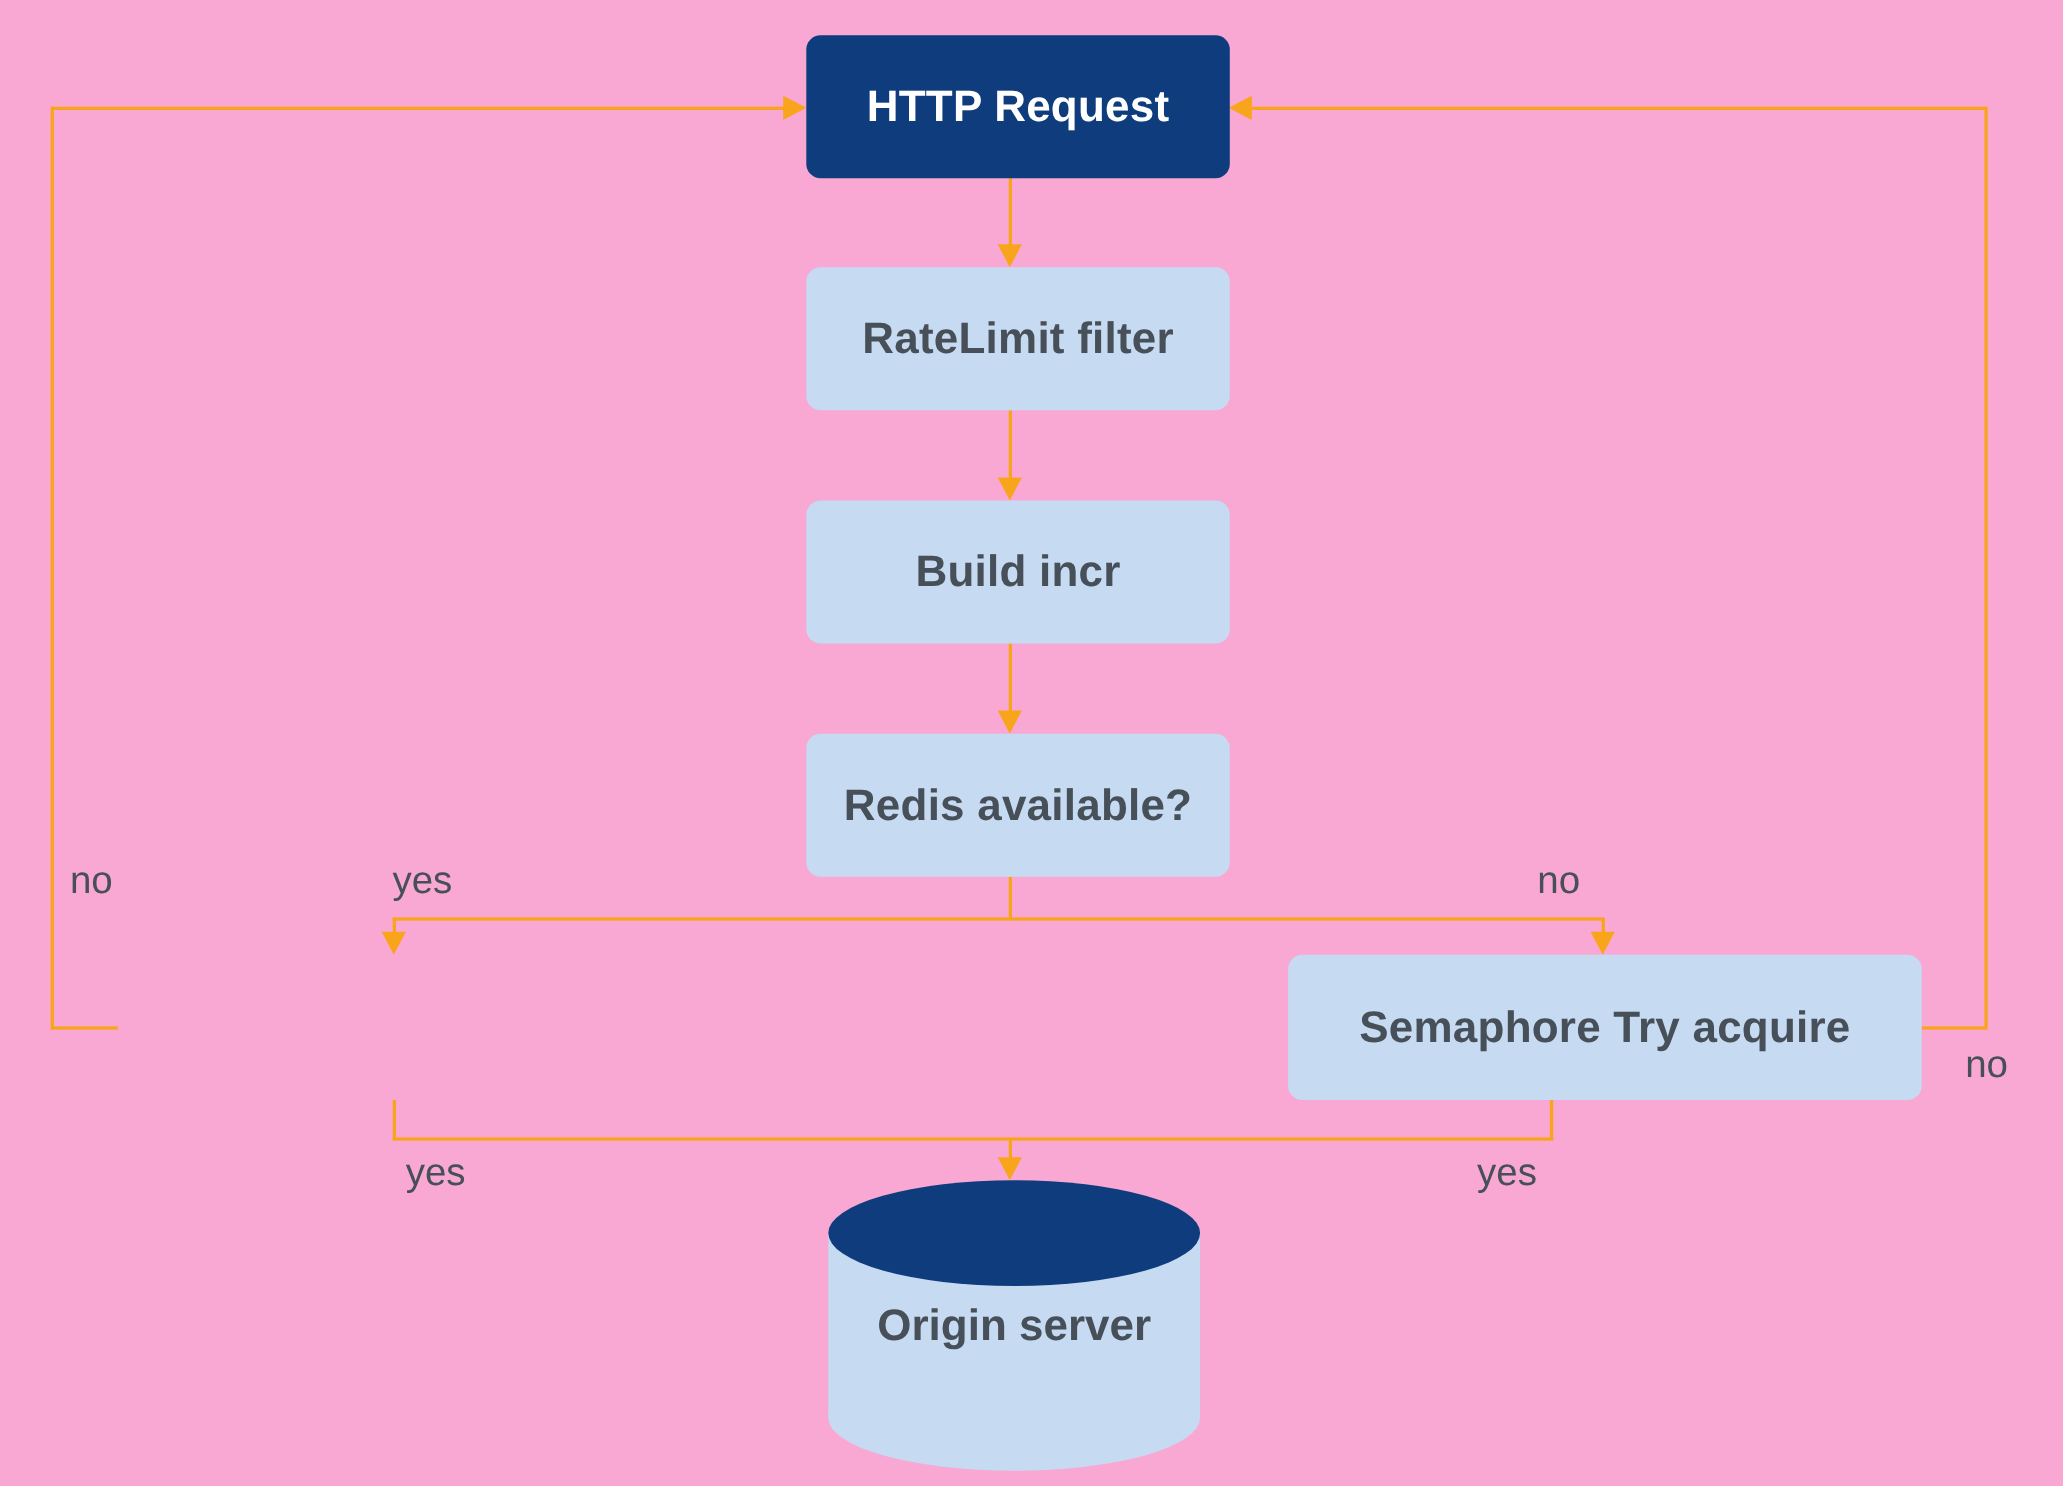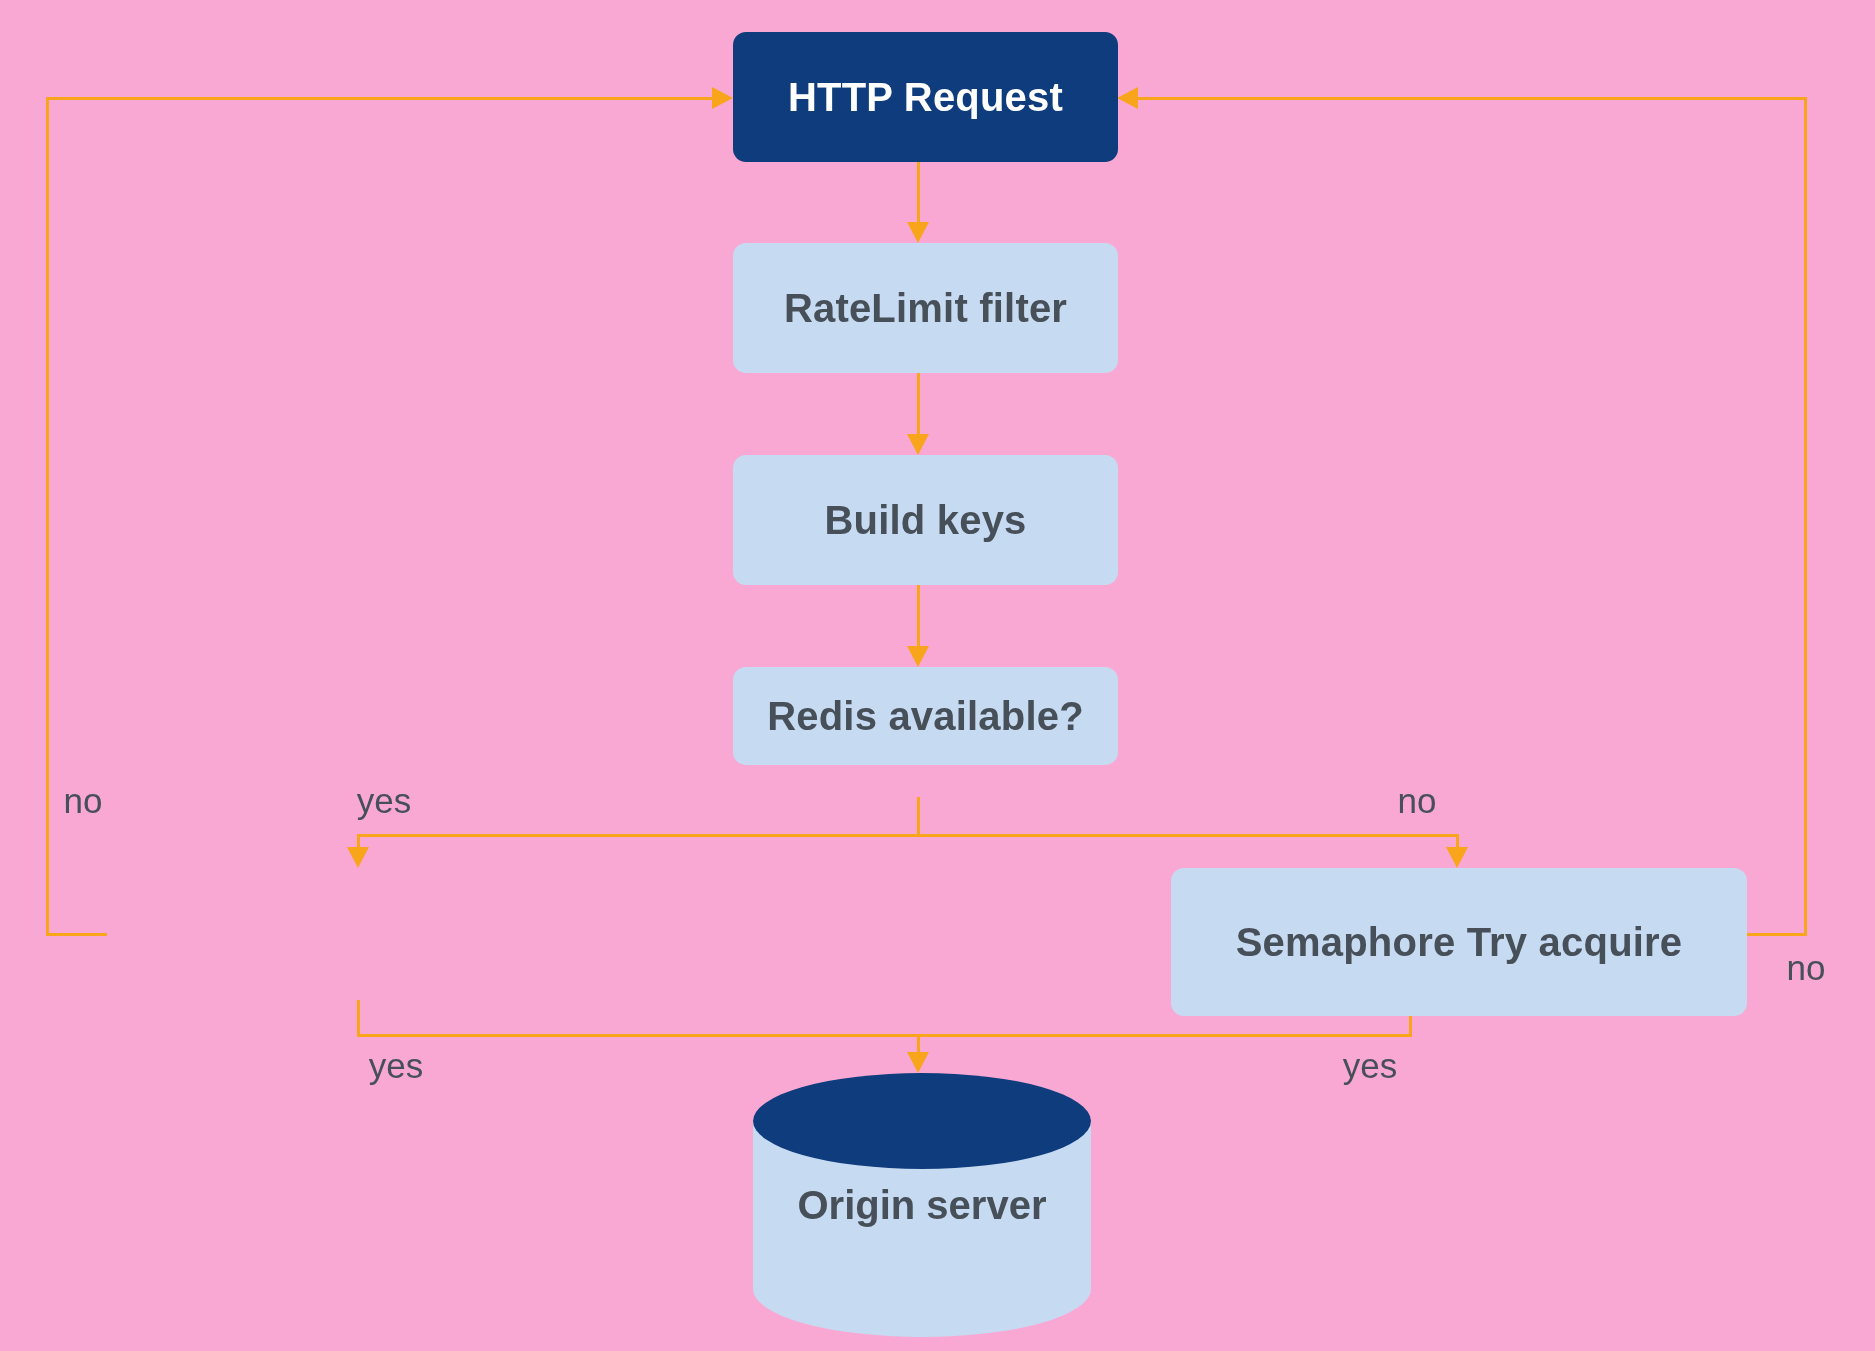--- a/index.html
+++ b/index.html
@@ -119,29 +119,29 @@
 
   <div class="node primary" style="left:733px;top:32px;width:385px;height:130px">
     <span>HTTP Request</span>
   </div>
 
   <div class="node secondary" style="left:733px;top:243px;width:385px;height:130px">
     <span>RateLimit filter</span>
   </div>
 
   <div class="node secondary" style="left:733px;top:455px;width:385px;height:130px">
-    <span>Build keys</span>
+    <span>Build incr</span>
   </div>
 
-  <div class="node secondary" style="left:733px;top:667px;width:385px;height:98px">
+  <div class="node secondary" style="left:733px;top:667px;width:385px;height:130px">
     <span>Redis available?</span>
   </div>
 
 
-  <div class="node secondary" style="left:1171px;top:868px;width:576px;height:148px">
+  <div class="node secondary" style="left:1171px;top:868px;width:576px;height:132px">
     <span>Semaphore Try acquire</span>
   </div>
 
   <div class="cylinder">
     <div class="cyl-body"></div>
     <div class="cyl-bottom"></div>
     <div class="cyl-top"></div>
     <div class="cyl-label">Origin server</div>
   </div>
 

